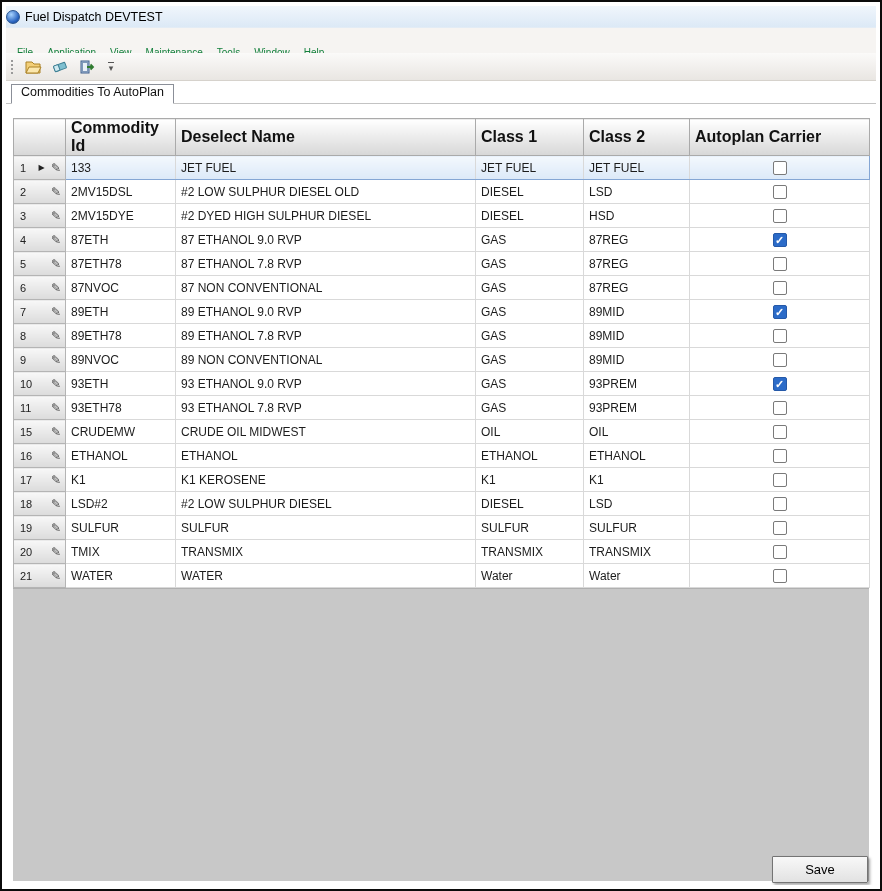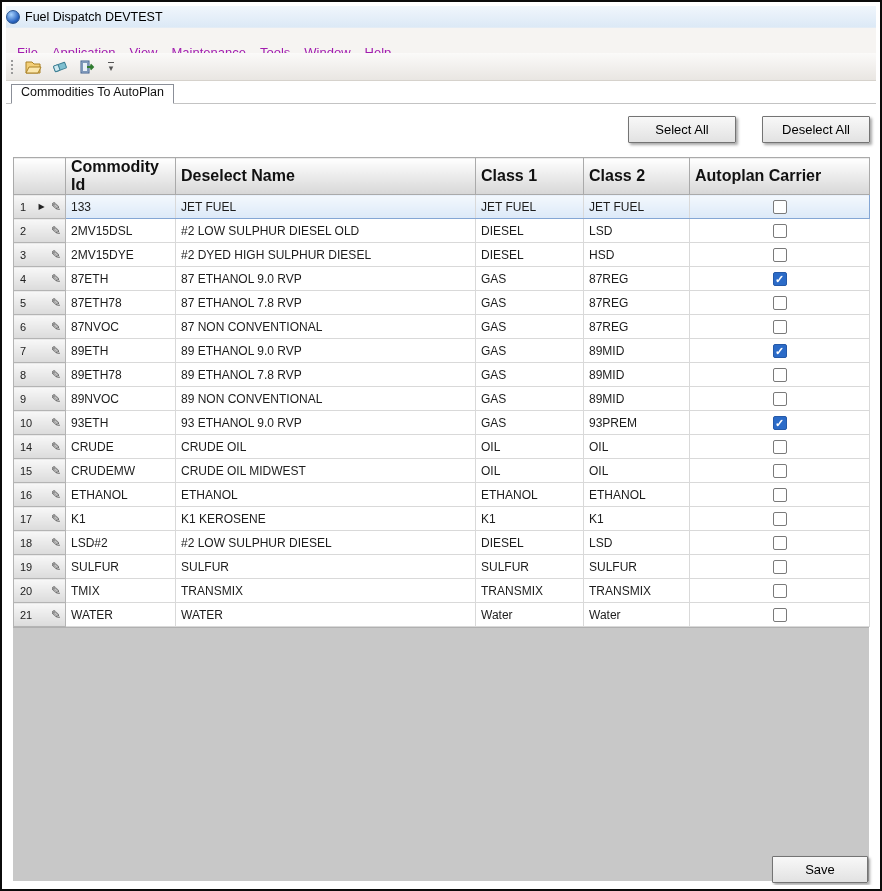--- a/index.html
+++ b/index.html
@@ -29,21 +29,21 @@
   }
   .title-text { font-size: 12.5px; color: #000; }
 
   
   .menubar {
     height: 25px; flex: 0 0 25px;
     background: #f6f4f2;
     display: flex; align-items: center;
     padding-left: 4px;
   }
-  .menu-item { font-size: 13px; color: #a21caf; padding: 3px 7px; cursor: default; margin-top: 23px; }
+  .menu-item { font-size: 10px; color: #15803d; padding: 3px 7px; cursor: default; margin-top: 23px; }
 
   
   .toolbar {
     height: 28px; flex: 0 0 28px;
     background: linear-gradient(#fbfaf9, #e9e6e2);
     border-bottom: 1px solid #d6d2cc;
     display: flex; align-items: center;
     padding-left: 4px; gap: 4px;
   }
   .grip {
@@ -165,24 +165,20 @@
     </span>
     <span class="ovf">▾</span>
   </div>
 
   <div class="tabstrip">
     <span class="tab">Commodities To AutoPlan</span>
   </div>
 
   <div class="content">
 
-    <div class="top-buttons">
-      <button class="btn">Select All</button>
-      <button class="btn">Deselect All</button>
-    </div>
 
     <div class="grid-wrap">
       <table class="grid">
         <colgroup>
           <col style="width:52px">
             <col style="width:110px">
             <col style="width:300px">
           <col style="width:108px">
             <col style="width:106px">
             <col style="width:180px">
@@ -334,29 +330,29 @@
               </td>
               <td>93ETH</td>
               <td>93 ETHANOL 9.0 RVP</td>
               <td>GAS</td>
               <td>93PREM</td>
               <td class="cbcell"><span class="checkbox checked"></span></td>
             </tr>
             <tr>
               <td class="rowhdr">
                 <div class="rh">
-                  <span class="rownum">14</span>
-                  <span class="arrow"></span>
-                  <span class="pencil">✎</span>
-                </div>
-              </td>
-              <td>CRUDE</td>
-              <td>CRUDE OIL</td>
-              <td>OIL</td>
-              <td>OIL</td>
+                  <span class="rownum">11</span>
+                  <span class="arrow"></span>
+                  <span class="pencil">✎</span>
+                </div>
+              </td>
+              <td>93ETH78</td>
+              <td>93 ETHANOL 7.8 RVP</td>
+              <td>GAS</td>
+              <td>93PREM</td>
               <td class="cbcell"><span class="checkbox"></span></td>
             </tr>
             <tr>
               <td class="rowhdr">
                 <div class="rh">
                   <span class="rownum">15</span>
                   <span class="arrow"></span>
                   <span class="pencil">✎</span>
                 </div>
               </td>

